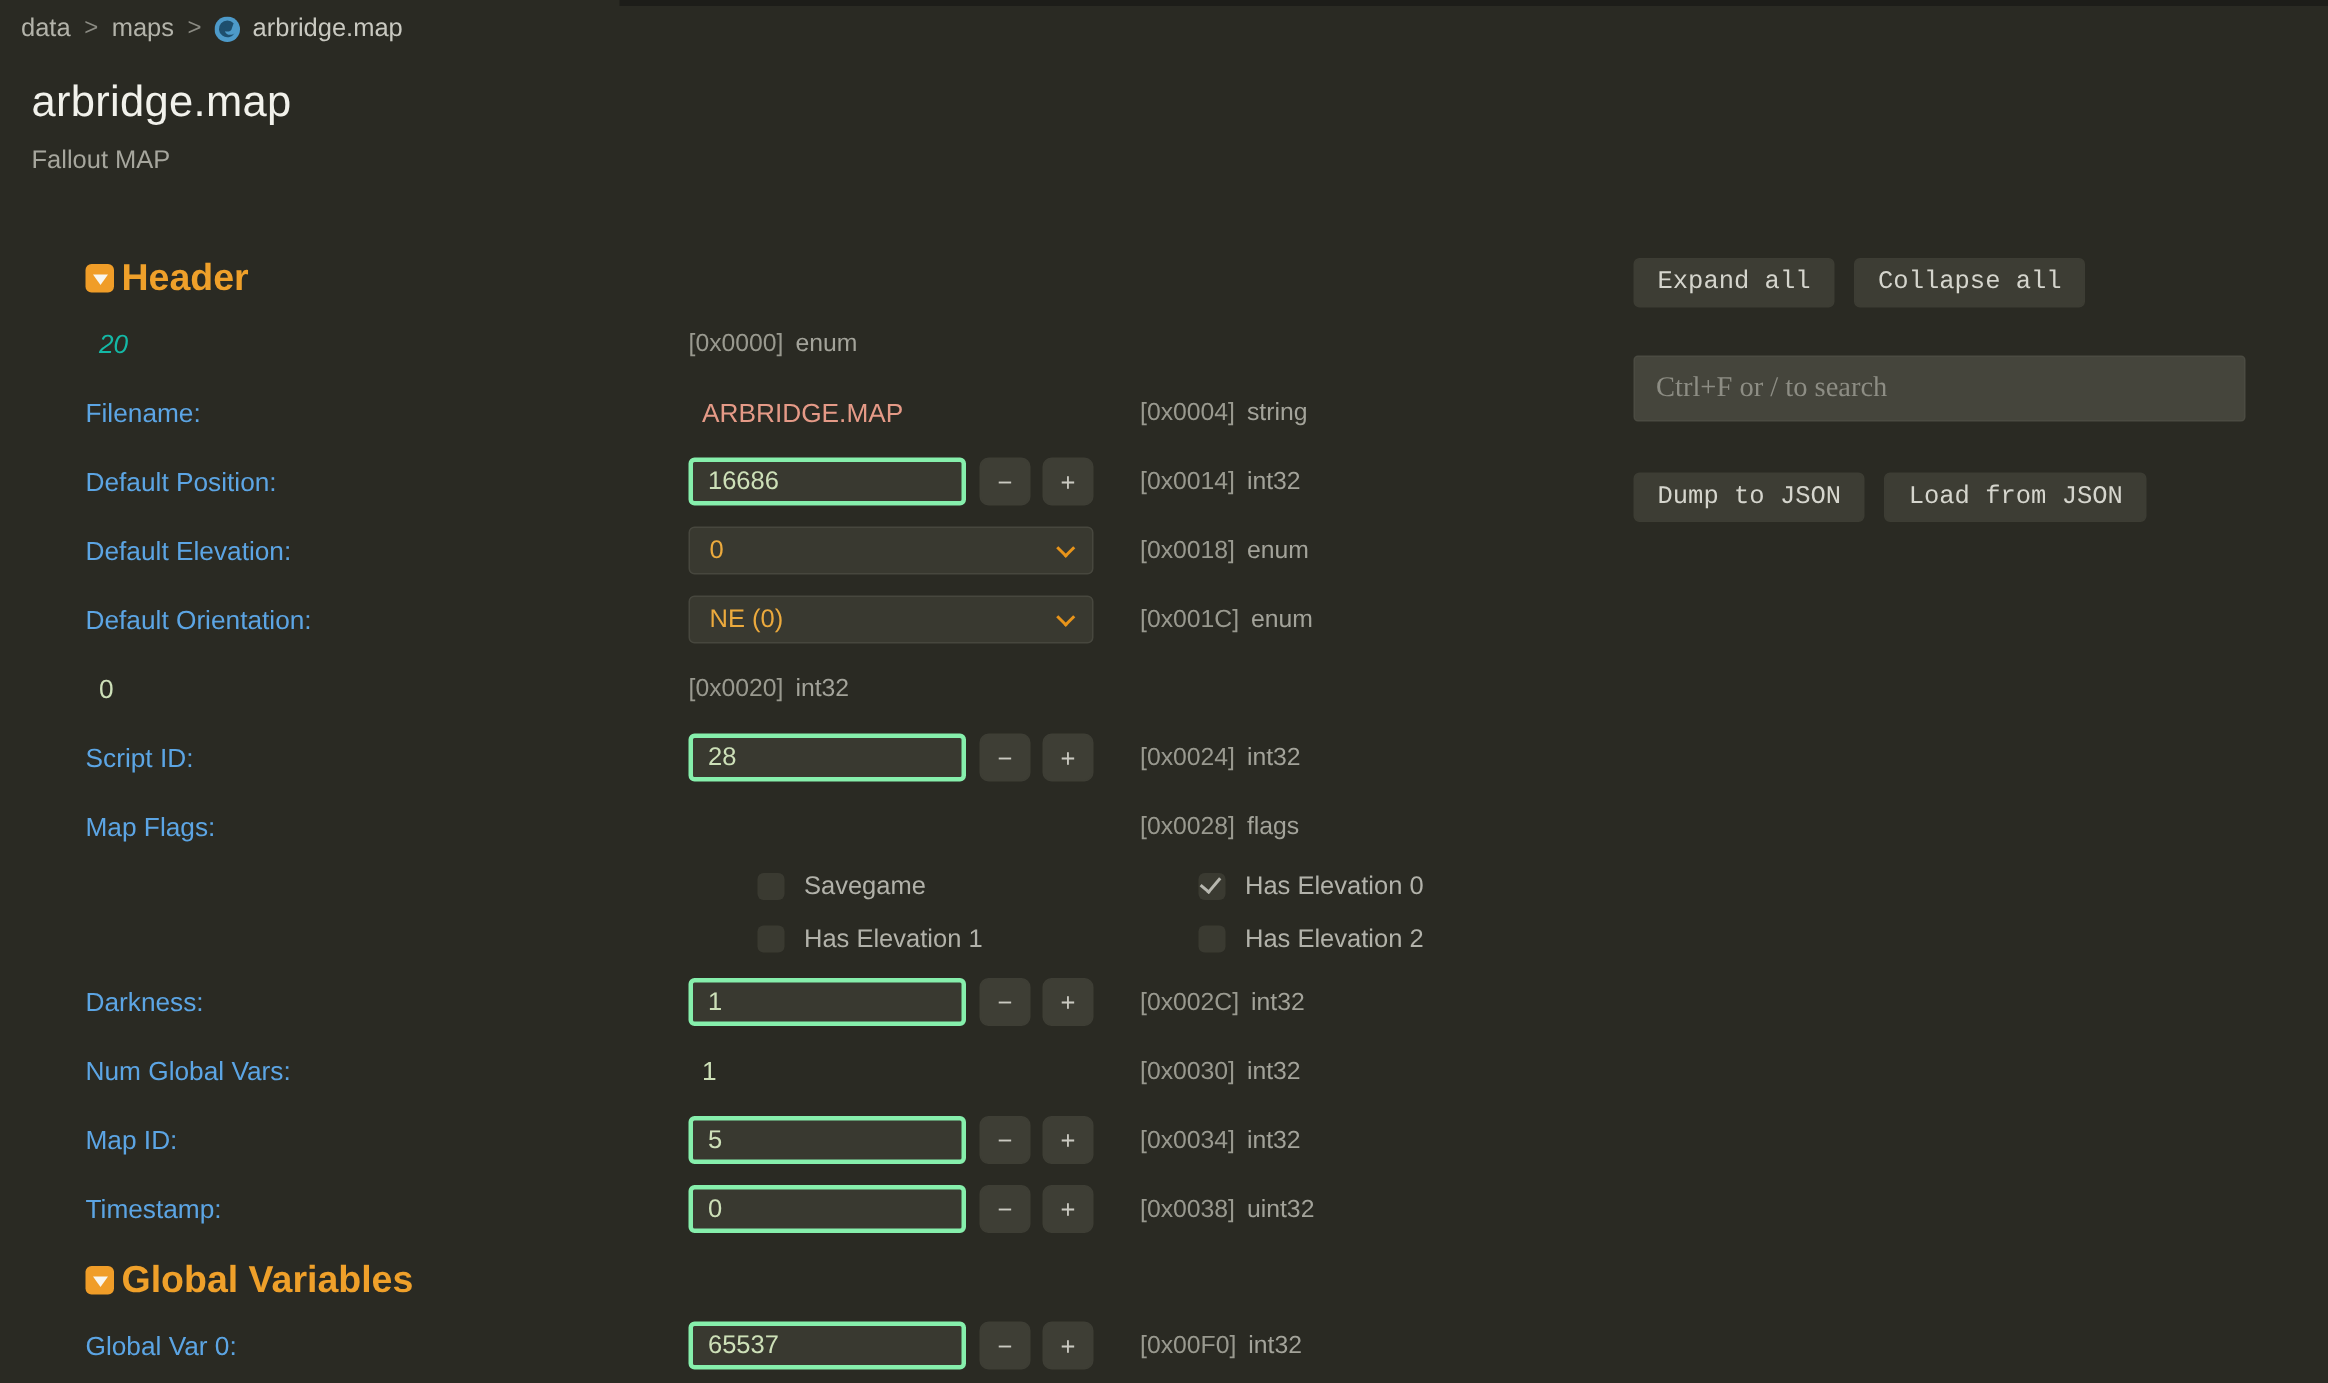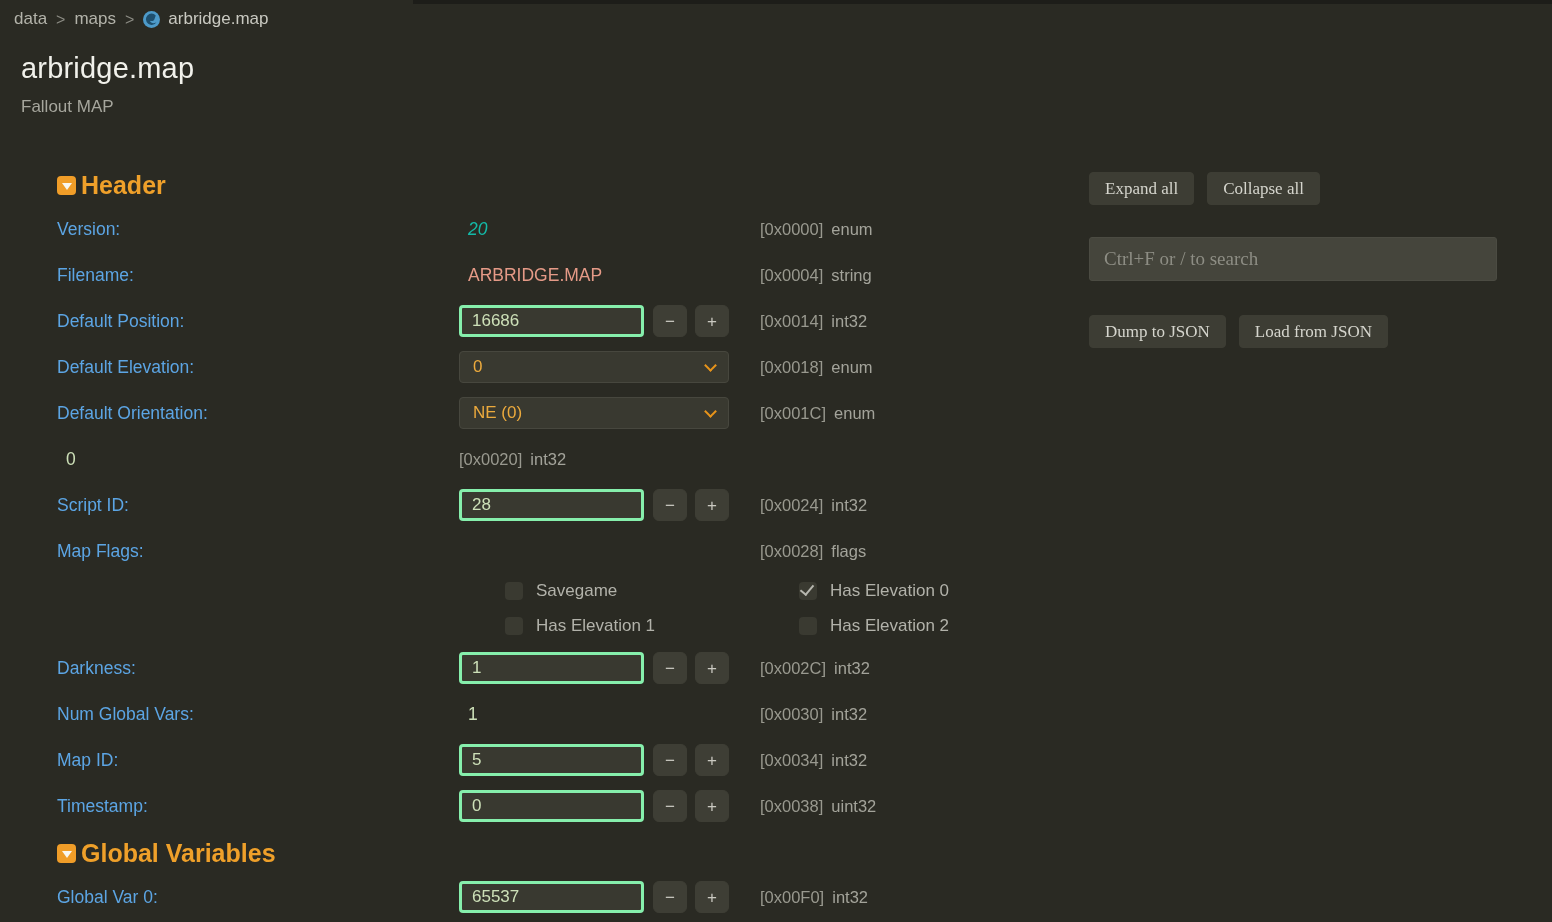--- a/index.html
+++ b/index.html
@@ -11,21 +11,21 @@
     overflow: hidden;
     color: #c6c6be;
   }
   .top-strip {
     position: absolute; left: 413px; top: 0; right: 0; height: 4px;
     background: #1d1d19;
   }
   
   .breadcrumb {
     position: absolute; left: 14px; top: 9px;
-    display: flex; align-items: flex-end; gap: 9px;
+    display: flex; align-items: center; gap: 9px;
     font-size: 17px; color: #b3b3aa;
   }
   .crumb { cursor: pointer; }
   .crumb-sep { color: #8b8b83; font-size: 16px; }
   .crumb-current { color: #c9c9c1; display: flex; align-items: center; gap: 8px; }
   .file-icon svg { display: block; }
   
   .page-head { position: absolute; left: 21px; top: 52px; }
   .page-title { font-size: 29px; font-weight: 400; color: #f1f1eb; letter-spacing: 0.2px; }
   .page-subtitle { margin-top: 12px; font-size: 17px; color: #a6a69d; }
@@ -97,21 +97,21 @@
     display: block; position: absolute; left: 4px; top: 0px;
     width: 8px; height: 13px;
     border-right: 2.5px solid #b7b7af; border-bottom: 2.5px solid #b7b7af;
     transform: rotate(40deg);
   }
   .flag-label { font-size: 17px; color: #b2b2aa; }
   
   .right-panel { position: absolute; left: 1089px; top: 172px; width: 420px; }
   .btn {
     background: #3d3d34; border: 1px solid #3d3d34; border-radius: 4px;
-    color: #d5d5cd; font-size: 17px; font-family: Liberation Serif, serif;
+    color: #d5d5cd; font-size: 17px; font-family: Liberation Mono, monospace;
     height: 33px; padding: 0 15px; cursor: pointer;
   }
   .btn-row { display: flex; gap: 13px; }
   .search-input {
     margin-top: 32px; width: 408px; height: 44px;
     background: #45453c; border: 1px solid #4b4b42; border-radius: 3px;
     color: #d8d8d0; font-size: 19px; padding: 0 14px;
     font-family: Liberation Serif, serif; outline: none; display: block;
   }
   .search-input::placeholder { color: #8d8d84; opacity: 1; }
@@ -147,21 +147,20 @@
 <div class="main">
 
   <div class="section-header">
     <span class="toggle-icon">
         <span class="tri"></span>
       </span>
     <span class="section-title">Header</span>
   </div>
 
   <div class="row">
-    <div class="flabel">Version:</div>
     <div class="fvalue">
         <span class="plain orange">20</span>
       </div>
     <div class="fmeta">
       <span class="offset">[0x0000]</span>
       <span class="ftype">enum</span>
     </div>
   </div>
 
   <div class="row">

